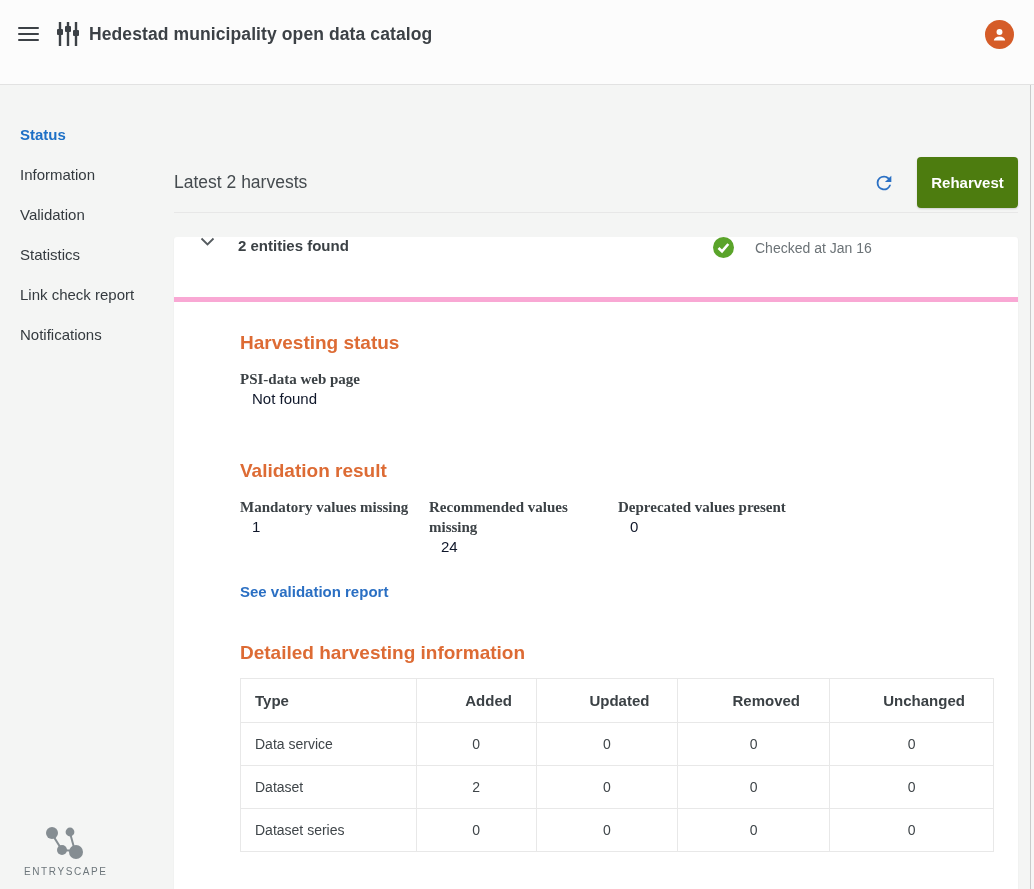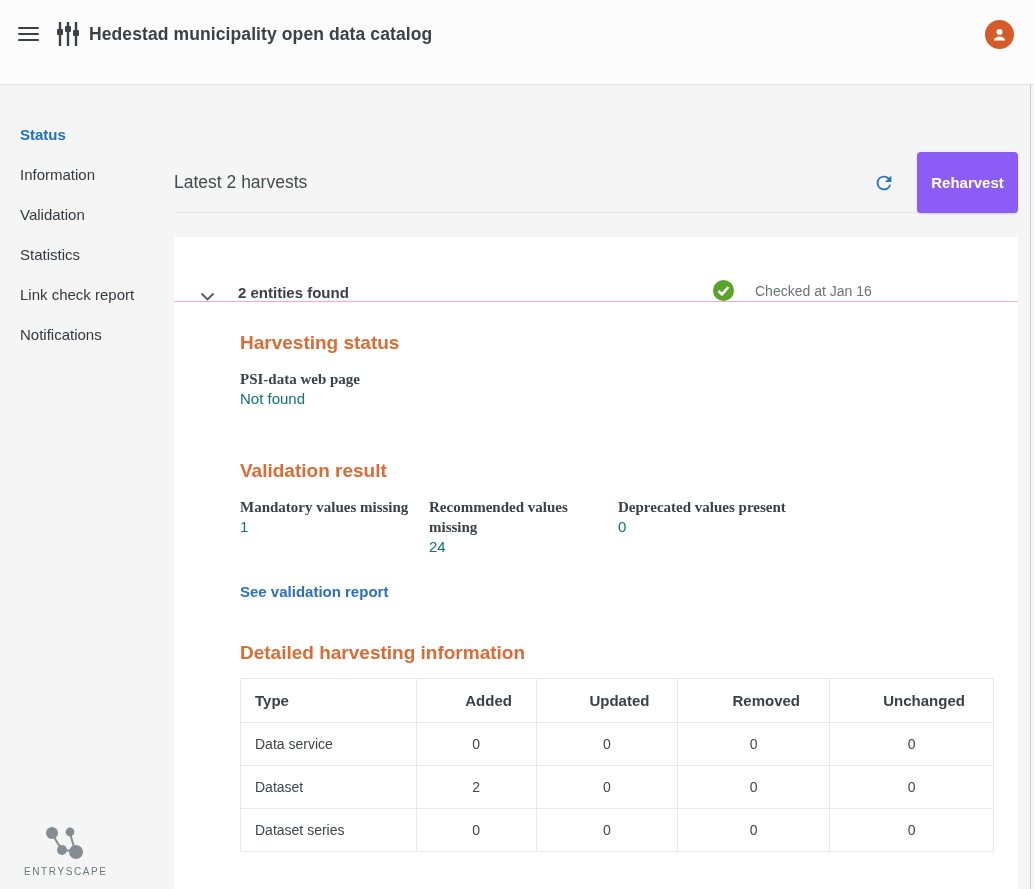--- a/index.html
+++ b/index.html
@@ -34,45 +34,45 @@
   .sidebar-logo { position:absolute; bottom:12px; left:24px; width:76px; text-align:center; }
   .sidebar-logo svg { display:block; margin:0 auto 4px auto; }
   .logo-text { font-size:10px; letter-spacing:1.6px; color:#6d767b; }
   
   .main { flex:1; margin-right:16px; }
   .toolbar { margin-top:75px; height:45px; display:flex; align-items:center; }
   .page-title { font-size:17.5px; font-weight:400; color:#454b4f; }
   .toolbar-right { margin-left:auto; display:flex; align-items:center; }
   .refresh-btn { background:none; border:none; cursor:pointer; margin-right:22px; width:22px; height:22px; padding:0; }
   .reharvest-btn {
-    background:#8b5cf6; color:#fff; font-family:inherit; font-size:15px; font-weight:700;
-    border:none; border-radius:4px; width:101px; height:61px; cursor:pointer;
+    background:#4d7c0f; color:#fff; font-family:inherit; font-size:15px; font-weight:700;
+    border:none; border-radius:4px; width:101px; height:51px; cursor:pointer;
     box-shadow:0 1px 2px rgba(0,0,0,.15);
   }
   .divider { border-top:1px solid #e7e7e7; margin-top:7px; }
   
   .card {
     margin-top:24px; background:#fff; border-radius:3px;
     box-shadow:0 1px 2px rgba(0,0,0,.06); height:700px;
   }
   .card-header {
-    height:65px; border-bottom:1px solid #f9a8d4; display:flex; align-items:flex-end;
+    height:65px; border-bottom:5px solid #f9a8d4; display:flex; align-items:flex-start;
     padding-left:26px; position:relative; cursor:pointer;
   }
   .chevron { display:inline-flex; color:#555b5f; }
   .summary { font-size:15px; font-weight:700; margin-left:23px; color:#3b4145; }
   .checked-group { position:absolute; left:539px; display:flex; align-items:center; }
   .checked-label { font-size:14px; color:#6b7276; margin-left:21px; }
   .card-body { padding:29px 24px 0 66px; }
   .section-heading { font-size:19px; font-weight:700; color:#dd6b34; line-height:23px; }
   .section-gap { margin-top:50px; }
   .def-grid { display:grid; grid-template-columns:189px 189px 189px; margin-top:15px; }
   .def-item { padding-right:14px; }
   .def-label { font-size:15px; font-weight:700; color:#3b4145; line-height:20px;font-family:Liberation Serif, serif; }
-  .def-value { font-size:15px; color:#0f766e; line-height:20px; }
+  .def-value { font-size:15px; color:#0f172a; line-height:20px;margin-left:12px; }
   .report-link {
     display:inline-block; margin-top:26px; font-size:15px; font-weight:700;
     color:#2a6fc3; text-decoration:none; cursor:pointer;
   }
   .detail-heading { margin-top:40px; }
   table.harvest-table { border-collapse:collapse; width:754px; margin-top:14px; }
   .harvest-table th, .harvest-table td { border:1px solid #e8e8e8; }
   .harvest-table th { height:44px; font-size:15px; font-weight:700; color:#3b4145; text-align:center;padding-left:25px; }
   .harvest-table td { height:43px; font-size:14px; color:#3f4549; text-align:center; }
   .harvest-table th:first-child, .harvest-table td:first-child { text-align:left; padding-left:14px; width:176px; }

